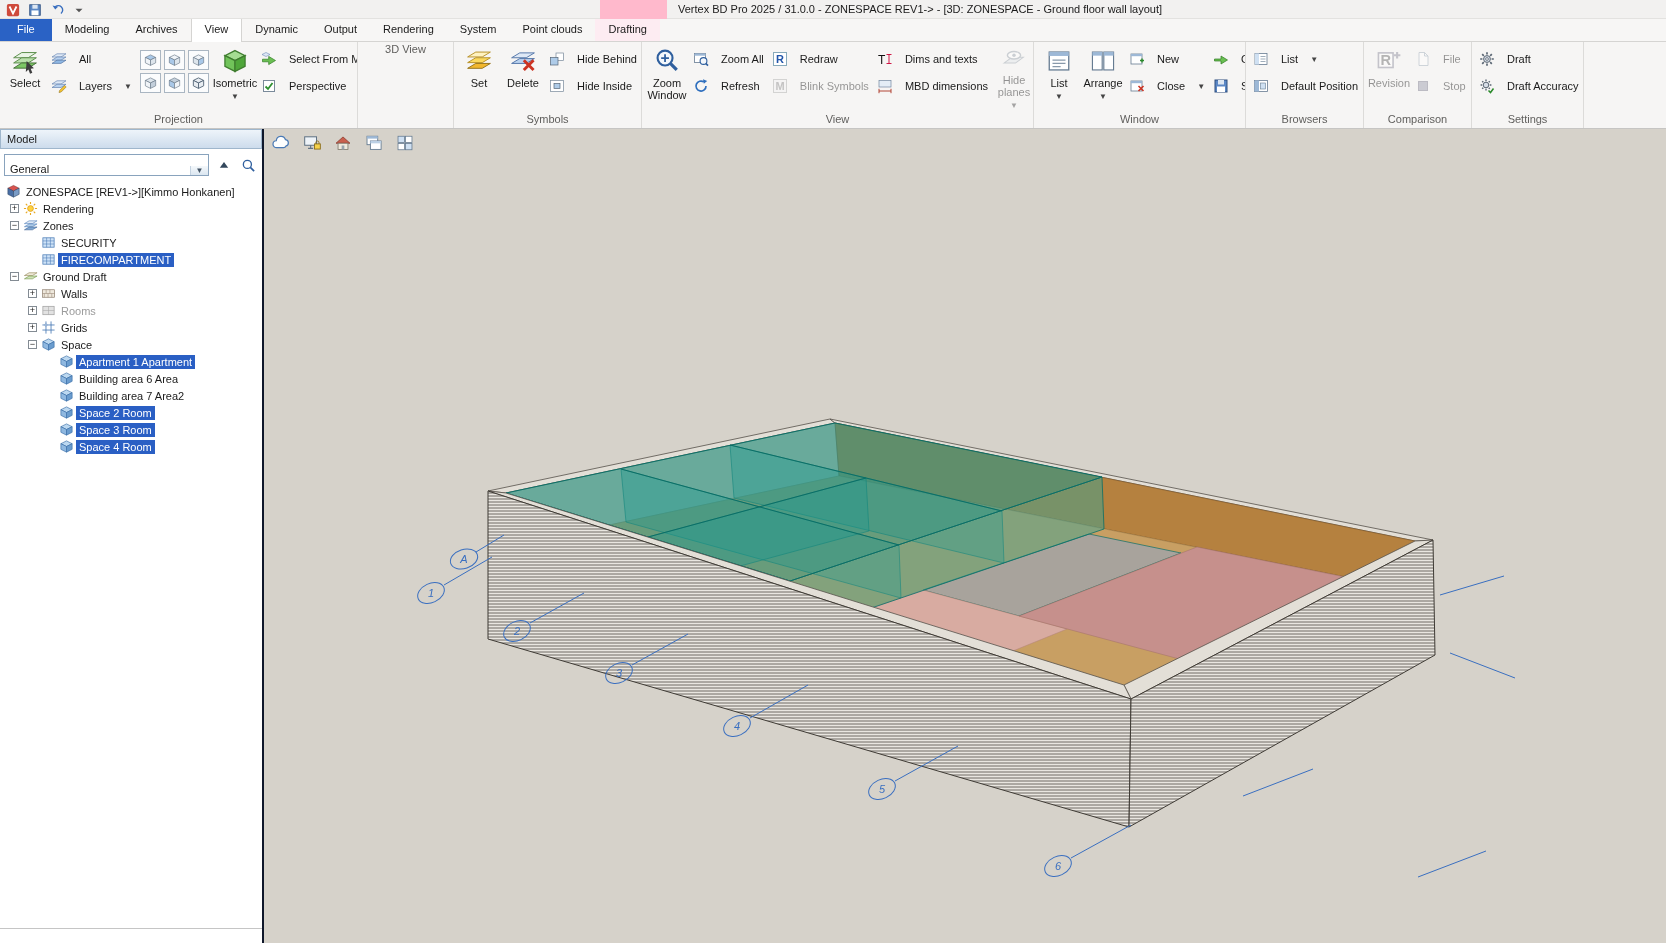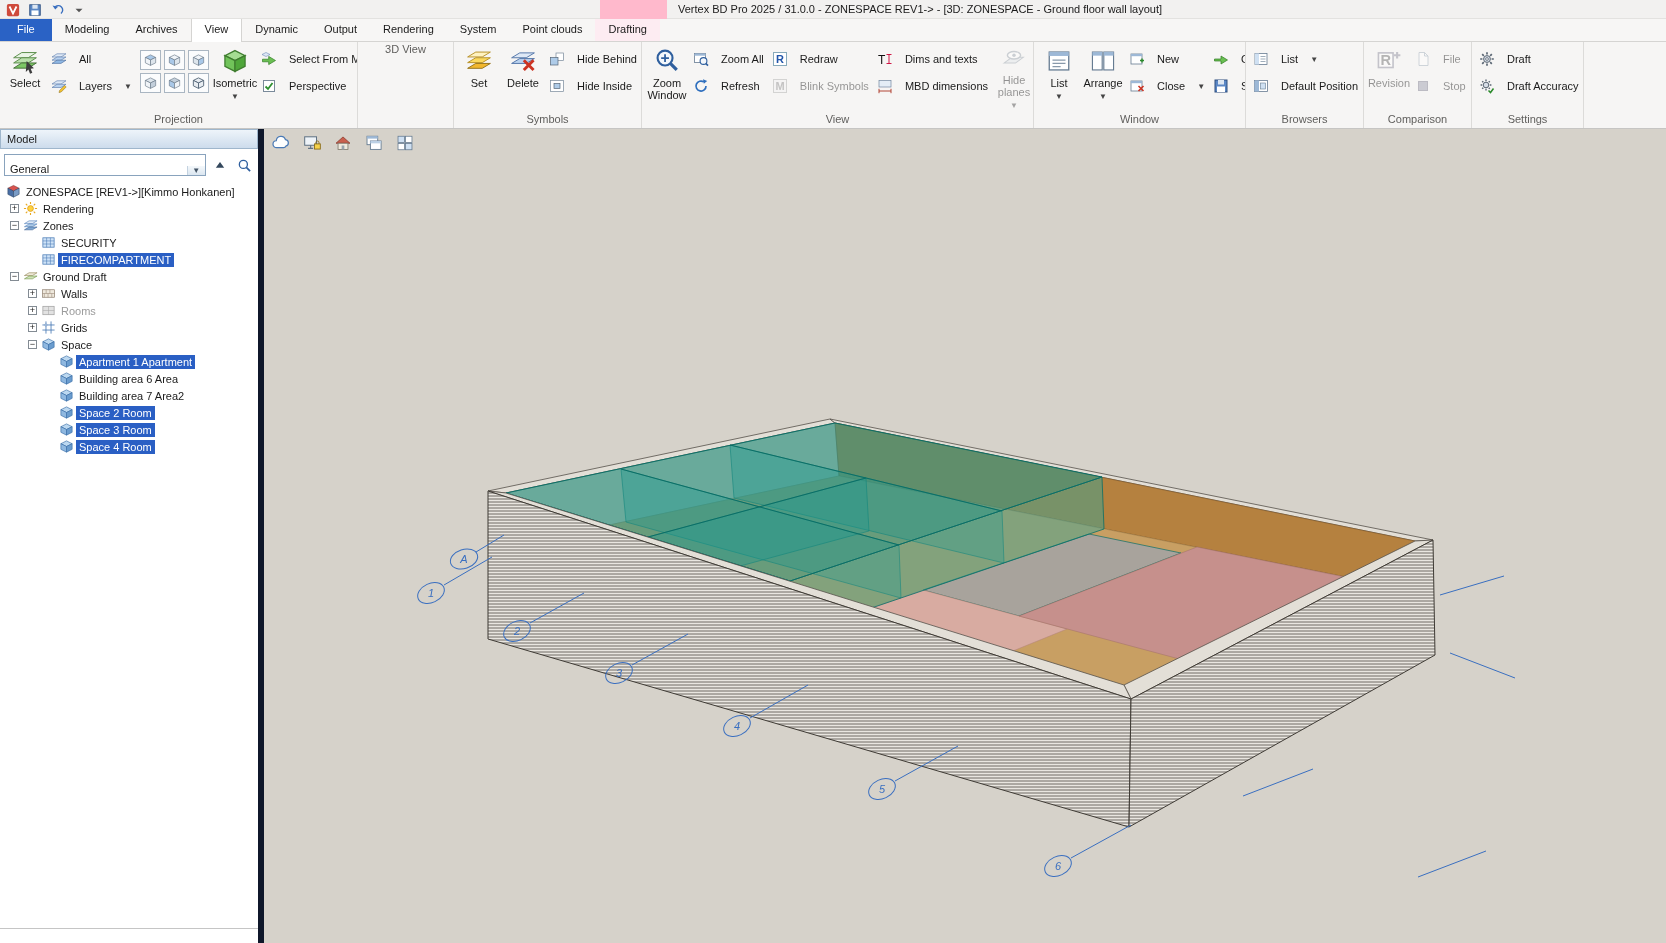--- a/index.html
+++ b/index.html
@@ -22,21 +22,21 @@
 .bigbtn{display:flex;flex-direction:column;align-items:center;padding:6px 2px 0;min-width:44px;height:70px}
 .bigbtn .lbl{text-align:center;line-height:12px;margin-top:3px}
 .stack{display:flex;flex-direction:column;gap:7px;padding:7px 2px 0}
 .smallbtn{display:flex;align-items:center;gap:12px;height:20px;padding:0 2px;white-space:nowrap}
 .disabled{opacity:.45}
 .caret{font-size:8px;color:#444}
 .grid6{display:grid;grid-template-columns:repeat(3,21px);grid-auto-rows:20px;gap:3px;padding:8px 4px 0}
 .gridbtn{border:1px solid #aab6c2;background:#fbfcfd;display:flex;align-items:center;justify-content:center}
 .group-projection{width:358px}.group-3d-view{width:96px}.group-limiting{width:188px}.group-view{width:392px}
 .group-window{width:212px}.group-browsers{width:118px}.group-comparison{width:108px}.group-settings{width:112px}
-.model-panel{position:absolute;left:0;top:129px;width:264px;bottom:0;background:#fff;border-right:6px solid #0f172a}
+.model-panel{position:absolute;left:0;top:129px;width:264px;bottom:0;background:#fff;border-right:2px solid #0f172a}
 .panel-header{height:20px;background:linear-gradient(#eef4fa,#cddcec);border:1px solid #9fb6cc;display:flex;align-items:center;padding:0 6px}
 .panel-tools{display:flex;align-items:center;gap:5px;padding:5px 4px 4px}
 .combo{width:210px;height:22px;border:1px solid #89a3bd;background:#fff;display:flex;align-items:flex-end}
 .combo .val{flex:1;display:flex;align-items:center;padding:0 5px}
 .combo .dd{width:18px;border-left:1px solid #c4d2e0;background:linear-gradient(#f4f8fb,#dbe6f0);display:flex;align-items:center;justify-content:center;font-size:8px;color:#456}
 .ptool{width:20px;height:20px;display:flex;align-items:center;justify-content:center}
 .tree{padding-top:3px}
 .trow{display:flex;align-items:center;height:17px}
 .texp{flex:0 0 9px;width:9px;height:9px;border:1px solid #838b93;background:#fff;font-size:9px;line-height:7px;text-align:center;color:#222;margin-right:4px}
 .texp-empty{flex:0 0 13px}

